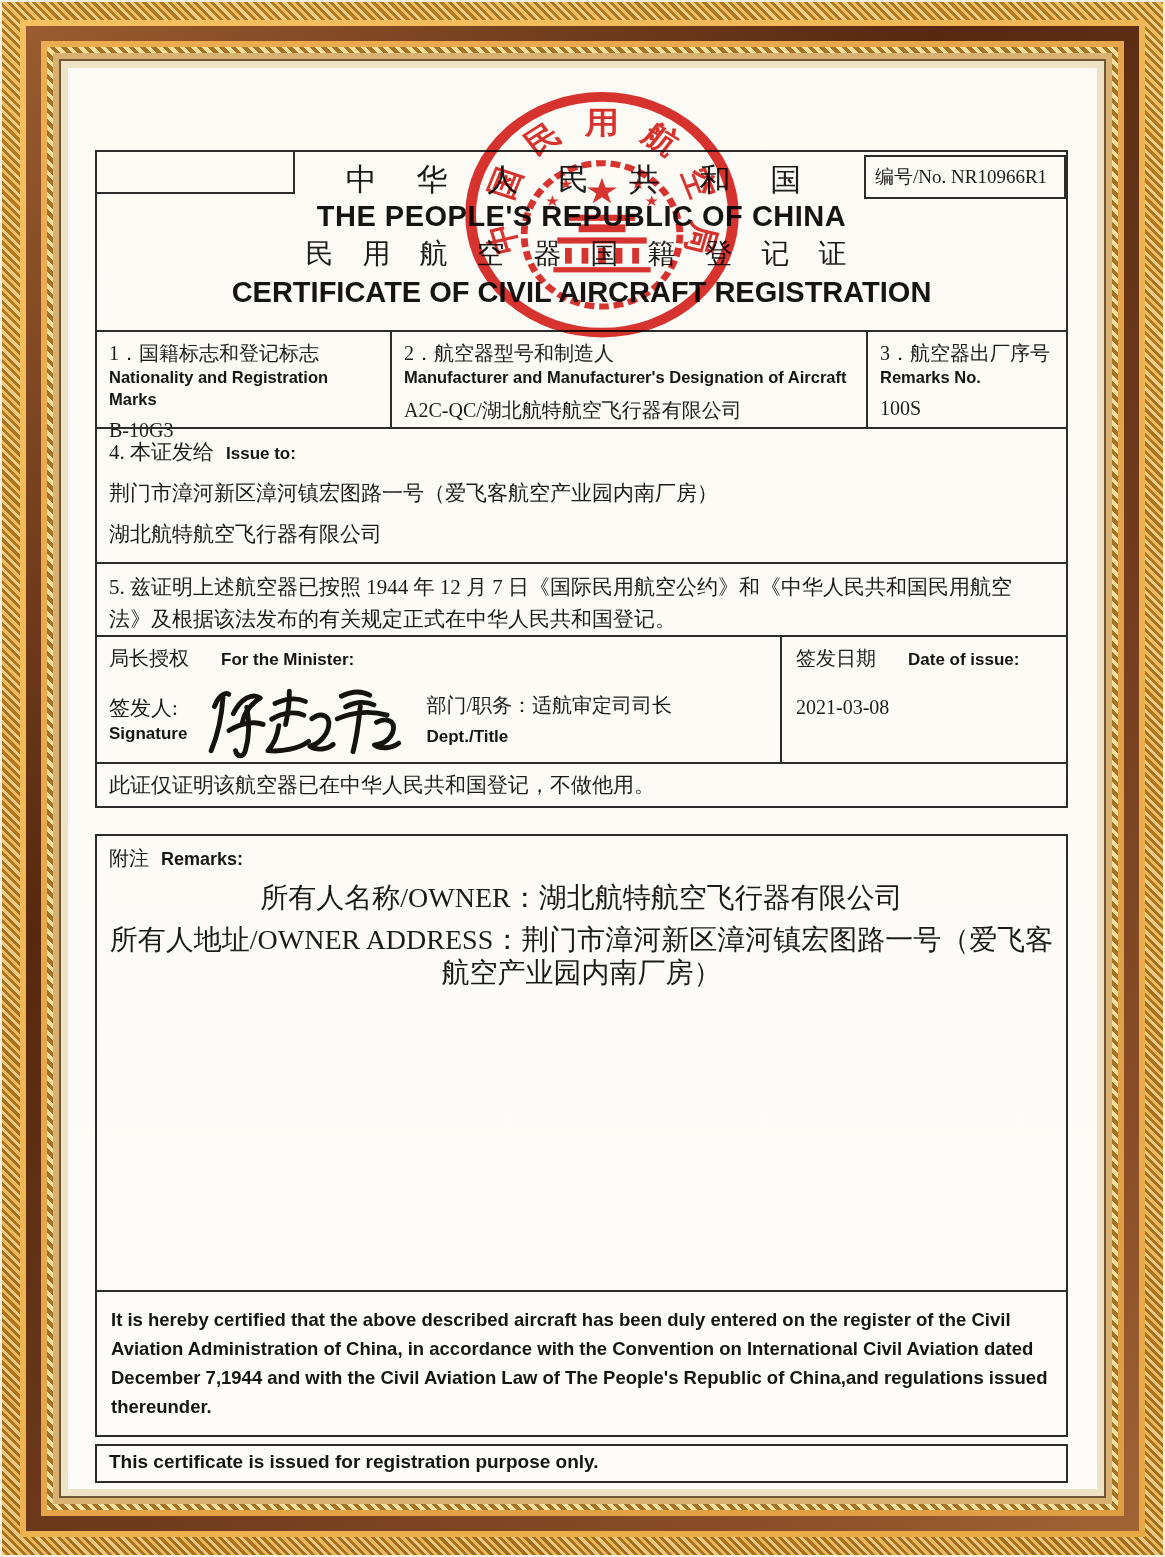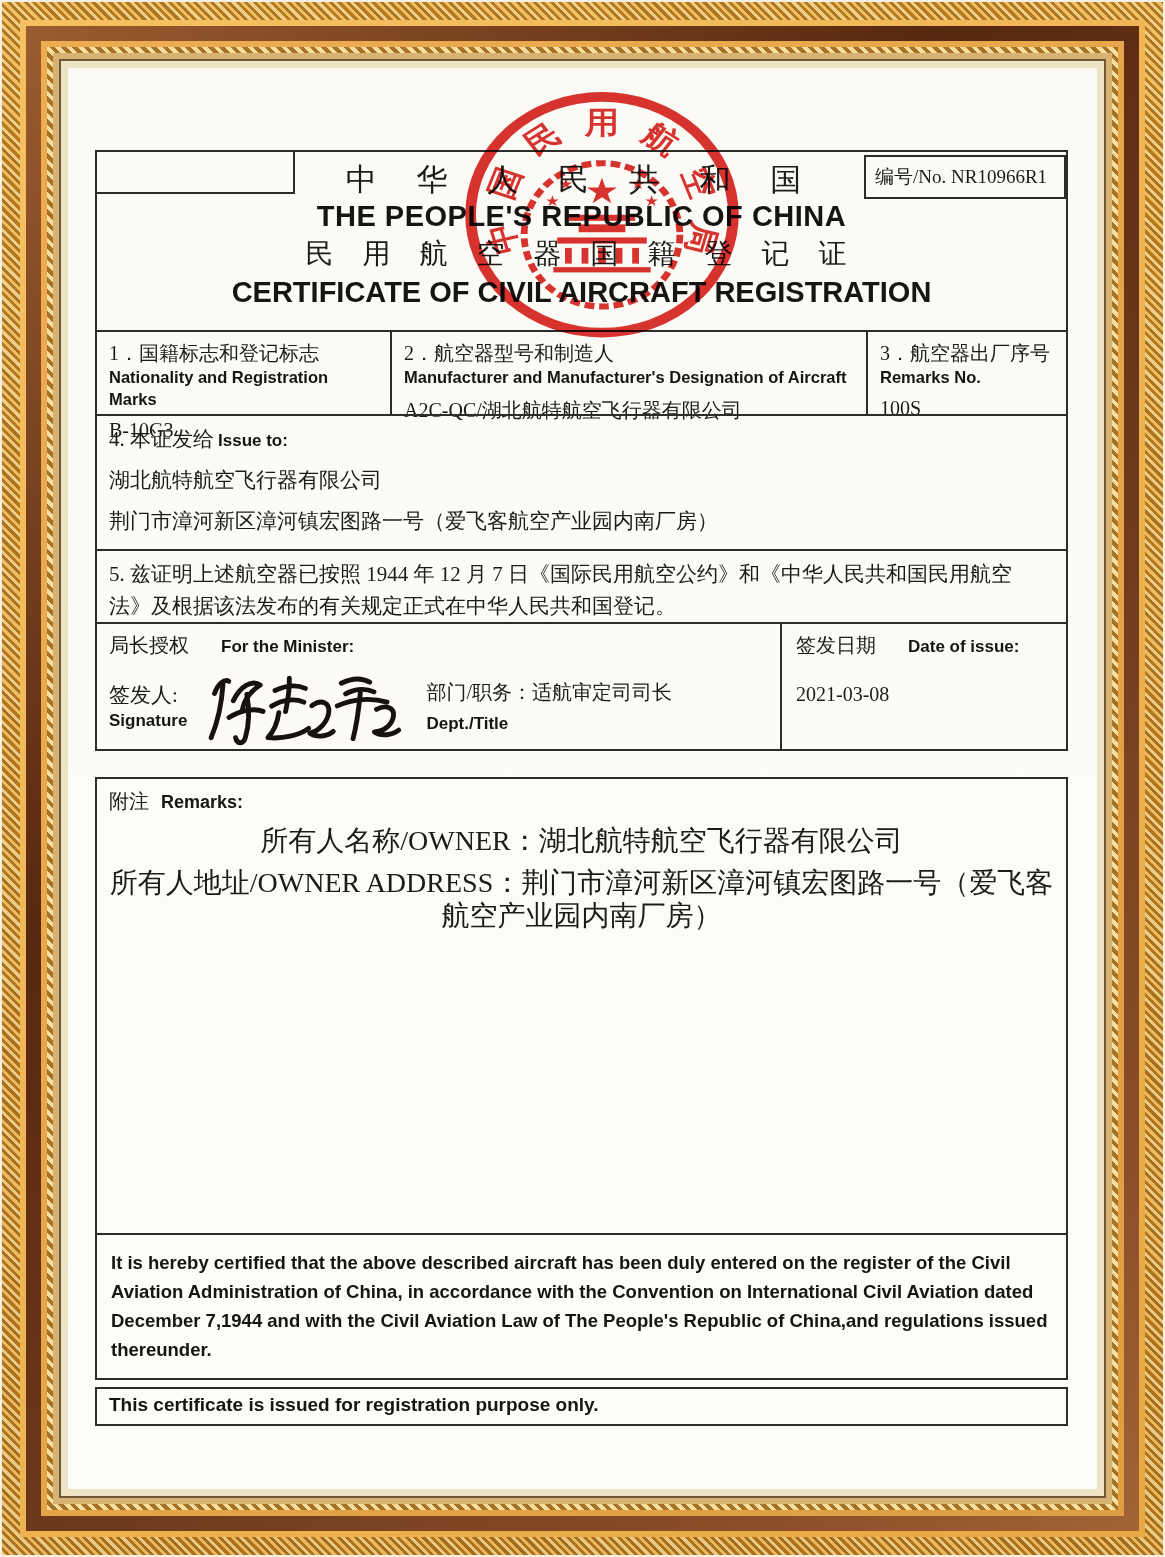--- a/index.html
+++ b/index.html
@@ -28,32 +28,32 @@
   
   .row-title{height:178px;text-align:center;padding-top:10px;}
   .t1{font-size:31px;letter-spacing:16px;line-height:36px;}
   .t2{font-size:29px;line-height:37px;letter-spacing:.5px;}
   .t3{font-size:28px;letter-spacing:11px;line-height:38px;}
   .t4{font-size:29px;line-height:38px;}
   .corner-left{position:absolute;left:-2px;top:-2px;width:200px;height:44px;border:2px solid #2e2c2a;box-sizing:border-box;background:transparent;}
   .corner-right{position:absolute;right:0;top:3px;width:202px;height:44px;border:2px solid #2e2c2a;box-sizing:border-box;display:flex;align-items:center;padding:0 9px;font-size:19px;}
 
   
-  .row-fields{height:84px;display:flex;}
+  .row-fields{height:97px;display:flex;}
   .cell{box-sizing:border-box;padding:8px 10px 6px 12px;}
   .c1{flex:0 0 293px;}
   .c2{flex:0 0 476px;border-left:2px solid #2e2c2a;}
   .c3{flex:1;border-left:2px solid #2e2c2a;}
   .flabel-cn{font-size:20px;line-height:26px;}
   .flabel-en{font-size:16.5px;line-height:22px;}
   .fvalue{font-size:20px;margin-top:9px;}
 
   
   .row-issueto{height:135px;padding:9px 12px;}
-  .inline-lbl{display:flex;align-items:baseline;gap:4px;}
+  .inline-lbl{display:flex;align-items:baseline;gap:12px;}
   .issue-cn{font-size:21px;}
   .issue-en{font-size:17px;}
   .issue-line{font-size:21px;margin-top:13px;}
 
   
   .row-law{height:73px;padding:7px 28px 0 12px;font-size:21px;line-height:32px;}
 
   
   .row-minister{height:127px;display:flex;}
   .m-left{flex:0 0 683px;box-sizing:border-box;padding:8px 12px;}
@@ -130,22 +130,22 @@
                   <div class="flabel-en enb">Remarks No.</div>
                   <div class="fvalue cn">100S</div>
                 </div>
               </div>
 
               <div class="row row-issueto">
                 <div class="inline-lbl">
                   <span class="issue-cn cn">4. 本证发给</span>
                   <span class="issue-en enb">Issue to:</span>
                 </div>
+                <div class="issue-line cn">荆门市漳河新区漳河镇宏图路一号（爱飞客航空产业园内南厂房）</div>
                 <div class="issue-line cn">湖北航特航空飞行器有限公司</div>
-                <div class="issue-line cn">荆门市漳河新区漳河镇宏图路一号（爱飞客航空产业园内南厂房）</div>
               </div>
 
               <div class="row row-law cn">5. 兹证明上述航空器已按照 1944 年 12 月 7 日《国际民用航空公约》和《中华人民共和国民用航空法》及根据该法发布的有关规定正式在中华人民共和国登记。</div>
 
               <div class="row row-minister">
                 <div class="m-left">
                   <div class="m-hdr">
                     <span class="m-cn cn">局长授权</span>
                     <span class="m-en enb">For the Minister:</span>
                   </div>
@@ -181,20 +181,21 @@
                 </div>
                 <div class="m-right">
                   <div class="m-hdr">
                     <span class="m-cn cn">签发日期</span>
                     <span class="m-en enb">Date of issue:</span>
                   </div>
                   <div class="date-value cn">2021-03-08</div>
                 </div>
               </div>
 
+              <div class="row row-note cn">此证仅证明该航空器已在中华人民共和国登记，不做他用。</div>
 
             </div>
 
             <div class="box remarks-box">
               <div class="remarks-hdr">
                 <span class="r-cn cn">附注</span>
                 <span class="r-en enb">Remarks:</span>
               </div>
               <div class="r-line cn">所有人名称/OWNER：湖北航特航空飞行器有限公司</div>
               <div class="r-line cn">所有人地址/OWNER ADDRESS：荆门市漳河新区漳河镇宏图路一号（爱飞客航空产业园内南厂房）</div>

